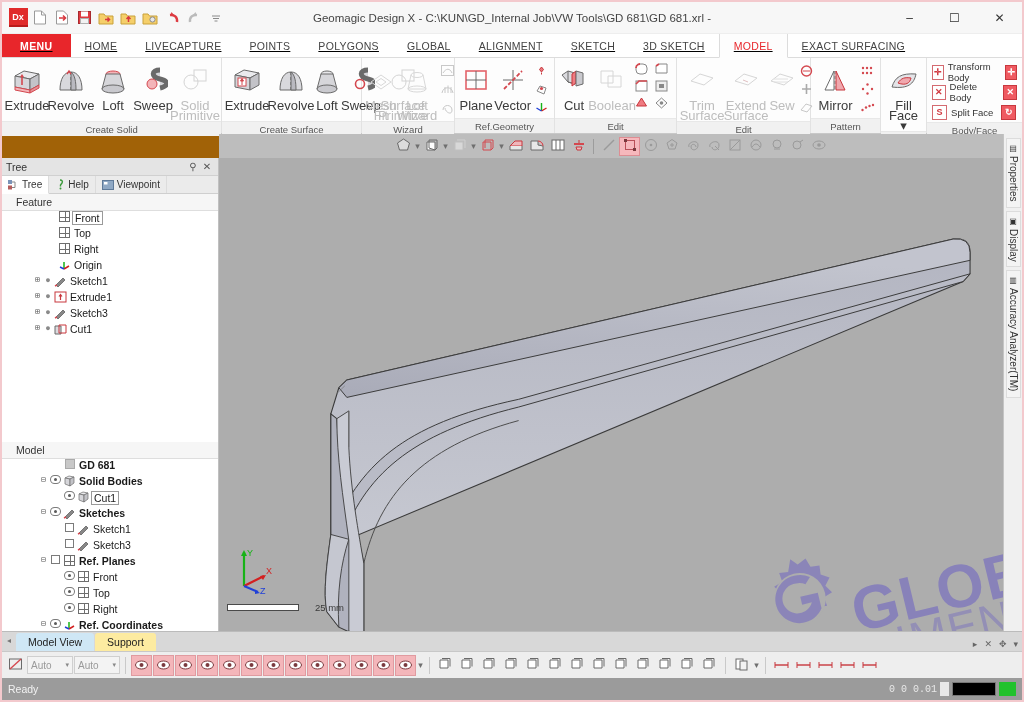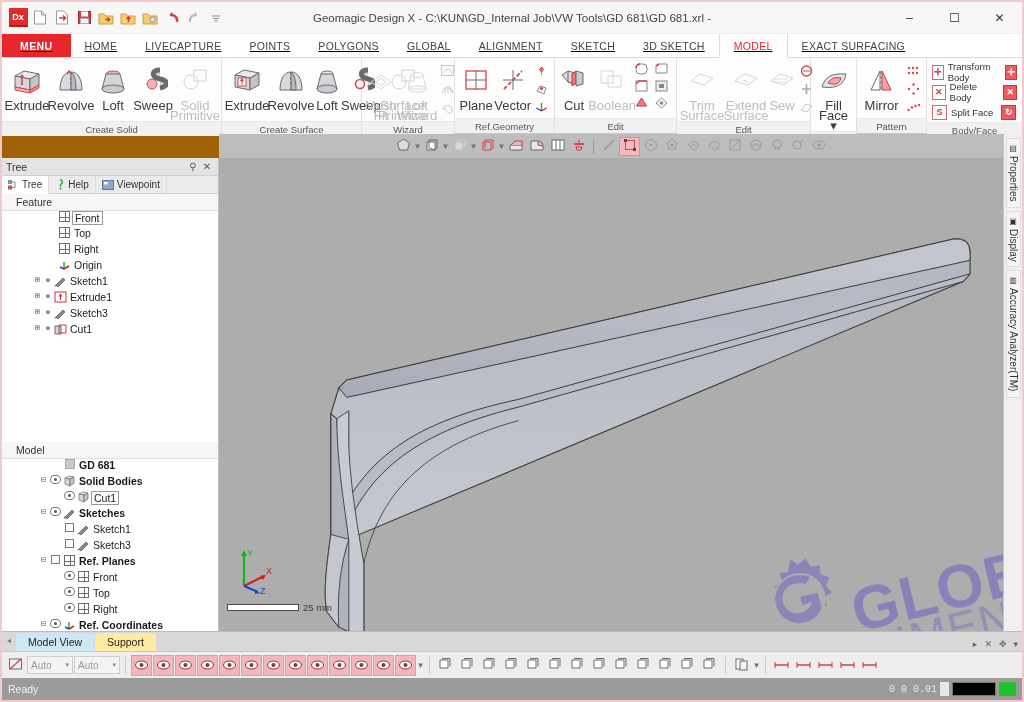--- a/index.html
+++ b/index.html
@@ -118,21 +118,21 @@
   .vtb { width:21px; height:19px; display:flex; align-items:center;
          justify-content:center; }
   .vtb.on { background:#f6b8bc; border:1px solid #dd8d93; }
   .vsep { width:7px; text-align:center; color:#6f6f6f; font-size:9px; }
   .vdiv { width:1px; height:15px; background:#9c9c9c; margin:0 4px; }
   .canvas { flex:1; position:relative; overflow:hidden; background:#adadad; }
   .wm { position:absolute; color:#6b5fc4; opacity:.55; font-weight:bold;
         white-space:nowrap; pointer-events:none; }
   .triad { position:absolute; left:15px; bottom:35px; }
   .scalebar { position:absolute; left:8px; bottom:18px; display:flex;
-              align-items:center; gap:4px; }
+              align-items:center; gap:16px; }
   .scalebar .bar { width:72px; height:7px; background:#fff;
                    border:1px solid #4a4a4a; }
   .scalebar .lbl { font-size:9.5px; color:#3a3a3a; }
 
   
   .rightrail { width:19px; background:#f0f0f0; border-left:1px solid #c4c4c4;
                display:flex; flex-direction:column; align-items:center;
                padding-top:4px; }
   .vtab { writing-mode:vertical-rl; font-size:10px; color:#333; padding:5px 1px;
           background:#f4f4f4; border:1px solid #dcdcdc; margin-bottom:3px;
@@ -575,35 +575,20 @@
           <div class="mi">
             <svg width="15" height="14" viewBox="0 0 15 14">
               <path d="M2 10l5-6 6 2-5 6z" fill="none" stroke="#c8c8c8"></path>
             </svg>
           </div>
         </div>
       </div>
       <div class="rgroup-label">Edit</div>
     </div>
 
-    <div class="rgroup" style="width:46px">
-      <div class="rgroup-items" style="justify-content:center">
-        <div class="ritem">
-          <div class="ic">
-            <svg width="30" height="26" viewBox="0 0 30 26">
-              <path d="M3 18c3-10 9-14 24-13-2 10-8 15-24 13z" fill="#e4e4e8" stroke="#6a6a6a"></path>
-              <path d="M9 14c3-5 7-6 13-5-1 5-5 8-13 5z" fill="#f0a8ae" stroke="#c8373d"></path>
-            </svg>
-          </div>
-          <div class="lb">Fill Face ▾</div>
-        </div>
-      </div>
-      <div class="rgroup-label">Fit</div>
-    </div>
-
     <div class="rgroup" style="width:70px">
       <div class="rgroup-items">
         <div class="ritem">
           <div class="ic">
             <svg width="30" height="28" viewBox="0 0 30 28">
               <path d="M14 4v20" stroke="#888" stroke-dasharray="3 2"></path>
               <path d="M13 23L4 23 13 4z" fill="#fff" stroke="#6a6a6a"></path>
               <path d="M15 23l9 0L15 4z" fill="#f0a8ae" stroke="#c8373d"></path>
             </svg>
           </div>
@@ -638,20 +623,35 @@
                   <circle cx="2.5" cy="10" r="1.2"></circle>
                   <circle cx="6" cy="7.5" r="1.2"></circle>
                   <circle cx="9.5" cy="6" r="1.2"></circle>
                   <circle cx="13" cy="5" r="1.2"></circle>
                 </g>
             </svg>
           </div>
         </div>
       </div>
       <div class="rgroup-label">Pattern</div>
+    </div>
+
+    <div class="rgroup" style="width:46px">
+      <div class="rgroup-items" style="justify-content:center">
+        <div class="ritem">
+          <div class="ic">
+            <svg width="30" height="26" viewBox="0 0 30 26">
+              <path d="M3 18c3-10 9-14 24-13-2 10-8 15-24 13z" fill="#e4e4e8" stroke="#6a6a6a"></path>
+              <path d="M9 14c3-5 7-6 13-5-1 5-5 8-13 5z" fill="#f0a8ae" stroke="#c8373d"></path>
+            </svg>
+          </div>
+          <div class="lb">Fill Face ▾</div>
+        </div>
+      </div>
+      <div class="rgroup-label">Fit</div>
     </div>
 
     <div class="rgroup" style="flex:1;border-right:none">
       <div class="rgroup-items" style="flex-direction:column;padding-top:4px">
         <div class="bfrow">
           <div class="bficon">✛</div>
           <div class="lb2">Transform Body</div>
           <div style="flex:1"></div>
           <div class="bficon solid">✛</div>
         </div>

